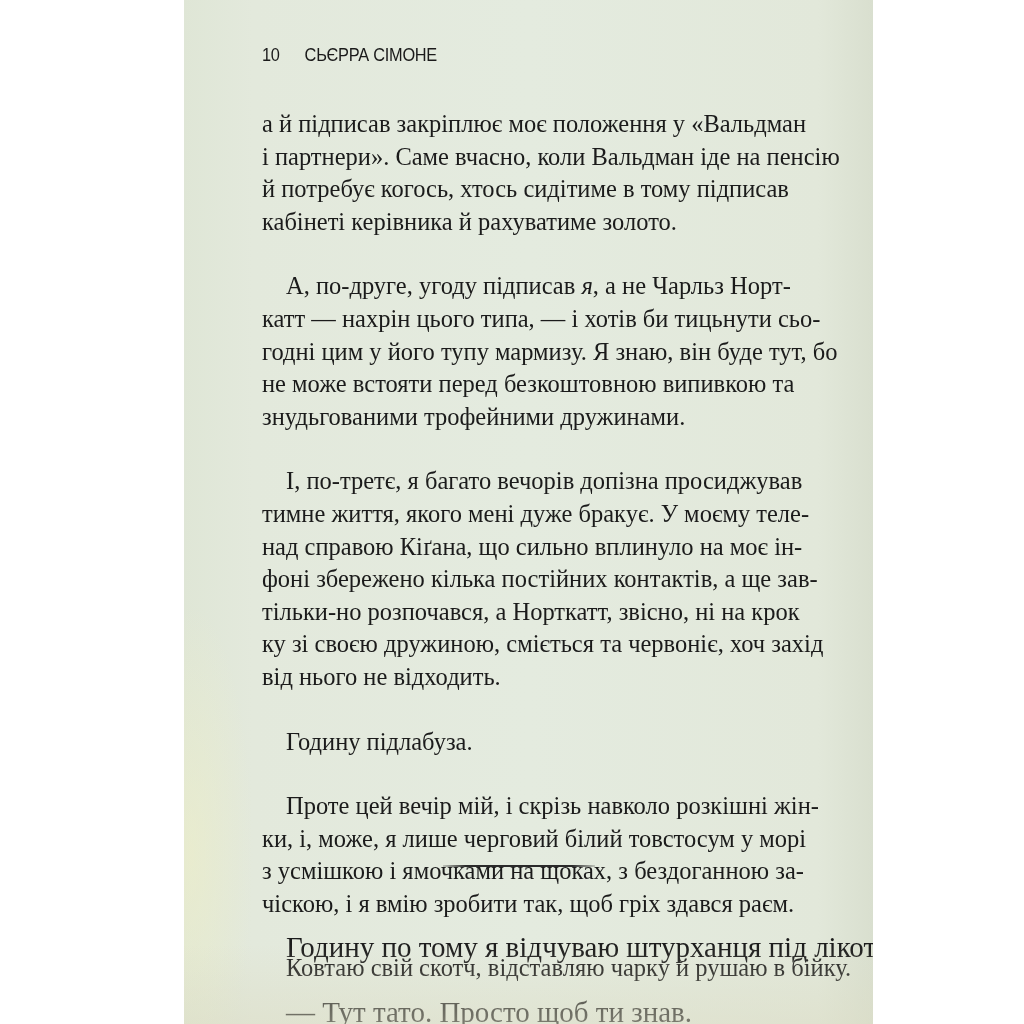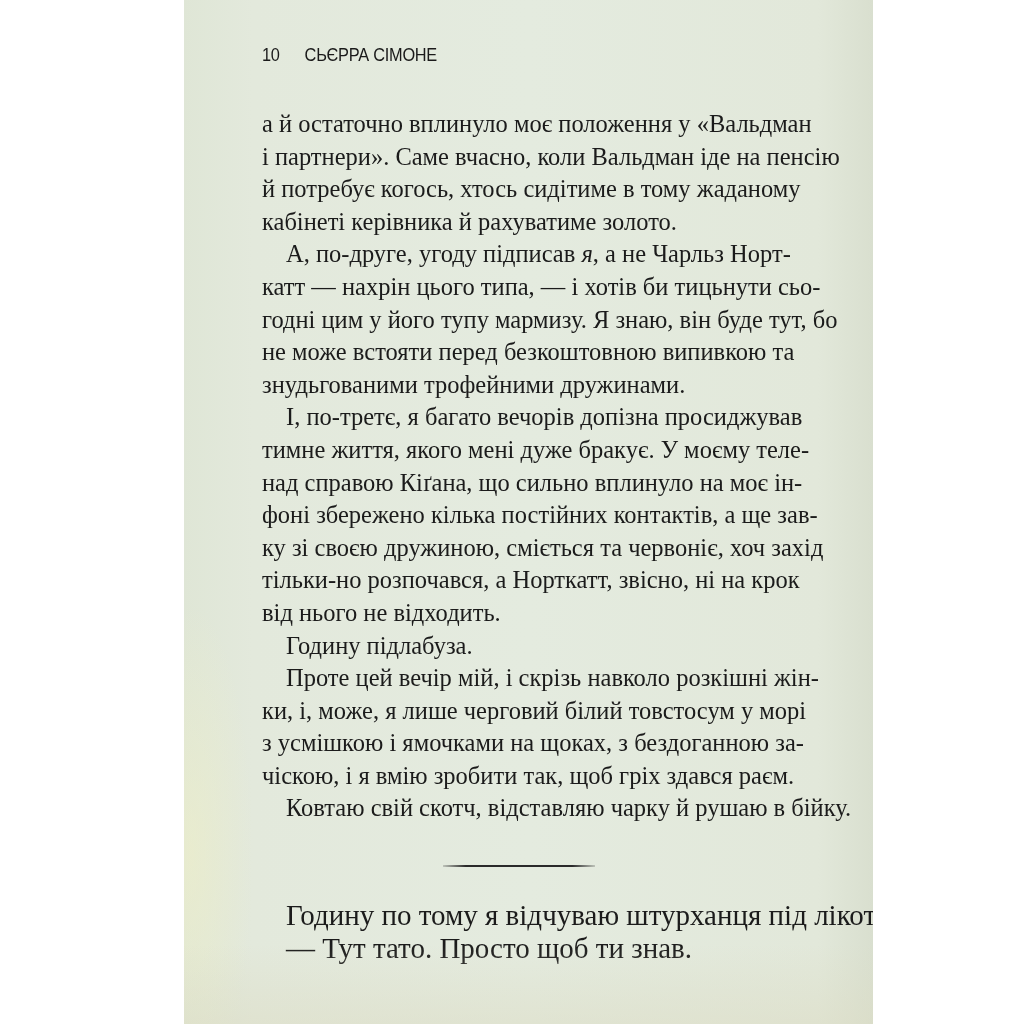--- a/index.html
+++ b/index.html
@@ -57,21 +57,21 @@
       color: #1b1b1b;
     }
     .line {
       display: block;
       white-space: nowrap;
       text-align: justify;
       text-align-last: justify;
       height: 32.6px;
     }
     .line.last { text-align-last: left; }
-    .line.indent { padding-left: 24px; }
+    .line.indent { padding-left: 24px; margin-top: 32px; }
     .it { font-style: italic; }
     .separator {
       position: absolute;
       left: 259px;
       top: 865px;
       width: 152px;
       height: 2px;
       background: linear-gradient(90deg, rgba(40,40,40,0.2), #2a2a2a 15%, #2a2a2a 85%, rgba(40,40,40,0.2));
     }
     .section2 {
@@ -88,35 +88,35 @@
 </head>
 <body>
 
 <div class="page">
   <div class="running-head">
     <span class="folio">10</span>
     <span>СЬЄРРА СІМОНЕ</span>
   </div>
 
   <div class="body-text" id="body-text">
-      <span class="line">а й остаточно вплинуло моє положення у «Вальдман</span>
+      <span class="line">а й підписав закріплює моє положення у «Вальдман</span>
       <span class="line">і партнери». Саме вчасно, коли Вальдман іде на пенсію</span>
-      <span class="line">й потребує когось, хтось сидітиме в тому жаданому</span>
+      <span class="line">й потребує когось, хтось сидітиме в тому підписав</span>
       <span class="line last">кабінеті керівника й рахуватиме золото.</span>
       <span class="line indent"><span>А, по-друге, угоду підписав </span><span class="it">я</span><span>, а не Чарльз Норт-</span></span>
       <span class="line">катт — нахрін цього типа, — і хотів би тицьнути сьо-</span>
       <span class="line">годні цим у його тупу мармизу. Я знаю, він буде тут, бо</span>
       <span class="line">не може встояти перед безкоштовною випивкою та</span>
       <span class="line last">знудьгованими трофейними дружинами.</span>
       <span class="line indent">І, по-третє, я багато вечорів допізна просиджував</span>
       <span class="line">тимне життя, якого мені дуже бракує. У моєму теле-</span>
       <span class="line">над справою Кіґана, що сильно вплинуло на моє ін-</span>
       <span class="line">фоні збережено кілька постійних контактів, а ще зав-</span>
+      <span class="line">тільки-но розпочався, а Норткатт, звісно, ні на крок</span>
       <span class="line">ку зі своєю дружиною, сміється та червоніє, хоч захід</span>
-      <span class="line">тільки-но розпочався, а Норткатт, звісно, ні на крок</span>
       <span class="line last">від нього не відходить.</span>
       <span class="line indent last">Годину підлабуза.</span>
       <span class="line indent">Проте цей вечір мій, і скрізь навколо розкішні жін-</span>
       <span class="line">ки, і, може, я лише черговий білий товстосум у морі</span>
       <span class="line">з усмішкою і ямочками на щоках, з бездоганною за-</span>
       <span class="line last">чіскою, і я вмію зробити так, щоб гріх здався раєм.</span>
       <span class="line indent">Ковтаю свій скотч, відставляю чарку й рушаю в бійку.</span>
     </div>
 
   <div class="separator"></div>

